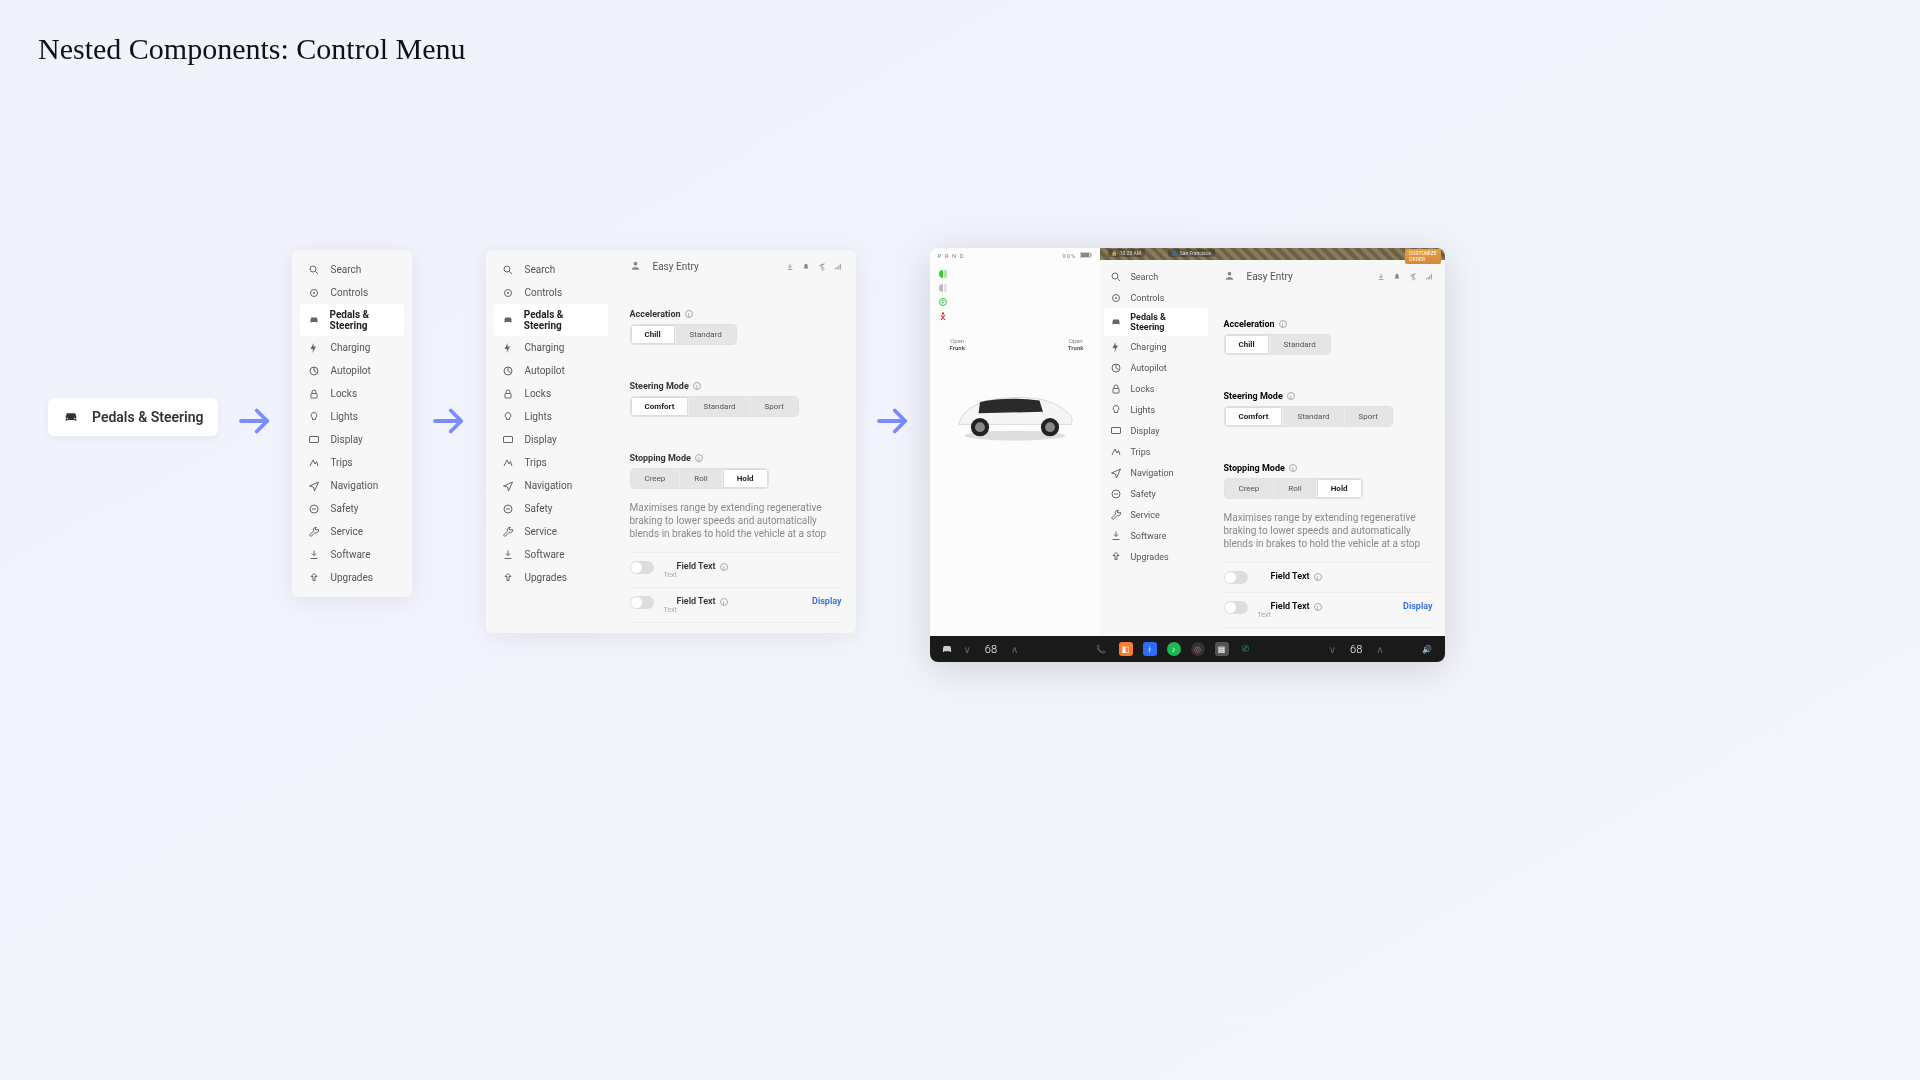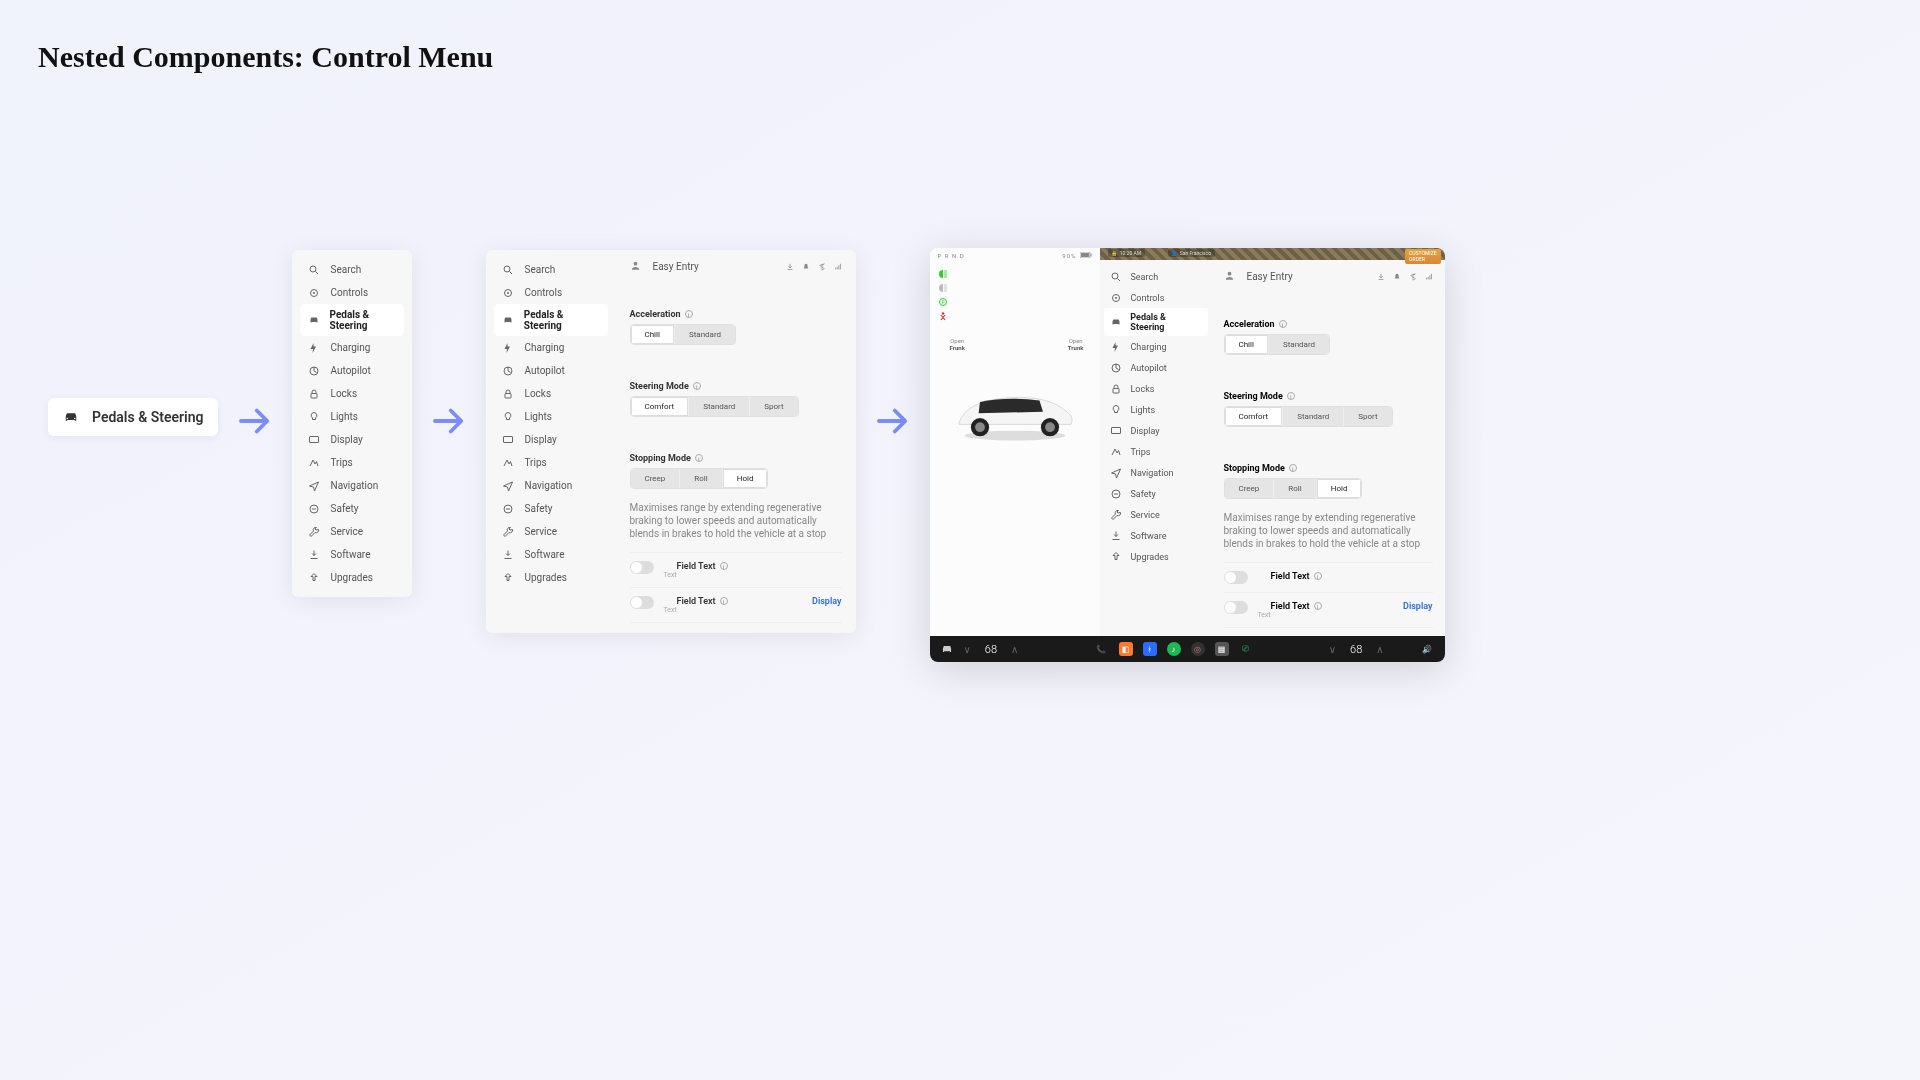--- a/index.html
+++ b/index.html
@@ -7,23 +7,23 @@
     width: 1920px;
     height: 1080px;
     background: linear-gradient(to bottom right, #f0f2fc, #f5f6fc);
     font-family: -apple-system, BlinkMacSystemFont, "Segoe UI", Roboto, sans-serif;
     position: relative;
     overflow: hidden;
   }
   .page-title {
     position: absolute;
     left: 38px;
-    top: 40px;
+    top: 32px;
     font-size: 30px;
-    font-weight: 700;
+    font-weight: 400;
     color: #111;
     font-family: Georgia, serif;
   }
   .stage {
     position: absolute;
     left: 0;
     right: 0;
     top: 250px;
     display: flex;
     align-items: flex-start;
@@ -124,39 +124,39 @@
   }
   .seg .opt {
     padding: 5px 14px;
     font-size: 8px;
     color: #555;
     border-right: 1px solid #eee;
     background:#fff;
     cursor:pointer;
   }
   .seg .opt:last-child { border-right:none; }
-  .seg .opt.sel { background:#fff; font-weight:400; color:#222; box-shadow: inset 0 0 0 1px #ddd;}
+  .seg .opt.sel { background:#fff; font-weight:700; color:#222; box-shadow: inset 0 0 0 1px #ddd;}
   .seg .opt.unsel { background:#e5e5e5;text-align:right; }
   .helper {
     font-size: 10px;
     color: #888;
     line-height: 1.3;
     margin-bottom: 12px;
   }
   .toggle-row {
     display:flex;align-items:flex-start;gap:10px;padding:8px 0;border-top:1px solid #eee;
   }
   .toggle-row:last-child { border-bottom:1px solid #eee;}
   .toggle {
     width: 24px; height: 13px; background:#ddd; border-radius:7px; position:relative; flex-shrink:0;
   }
   .toggle::after {
     content:''; position:absolute; left:1px; top:1px; width:11px;height:11px; background:#fff; border-radius:50%;
   }
-  .toggle-row .tlabel { font-size:9px; font-weight:600; display:flex;align-items:center;gap:4px;padding-left:13px;}
+  .toggle-row .tlabel { font-size:9px; font-weight:600; display:flex;align-items:flex-end;gap:4px;padding-left:13px;}
   .toggle-row .tsub { font-size:7px; color:#aaa; }
   .toggle-row .spacer { flex:1; }
   .display-link { font-size:9px; font-weight:600; color:#2d6cdf; cursor:pointer;}
 
   
   .device {
     width: 515px;
     background:#fff;
     border-radius:8px;
     overflow:hidden;

